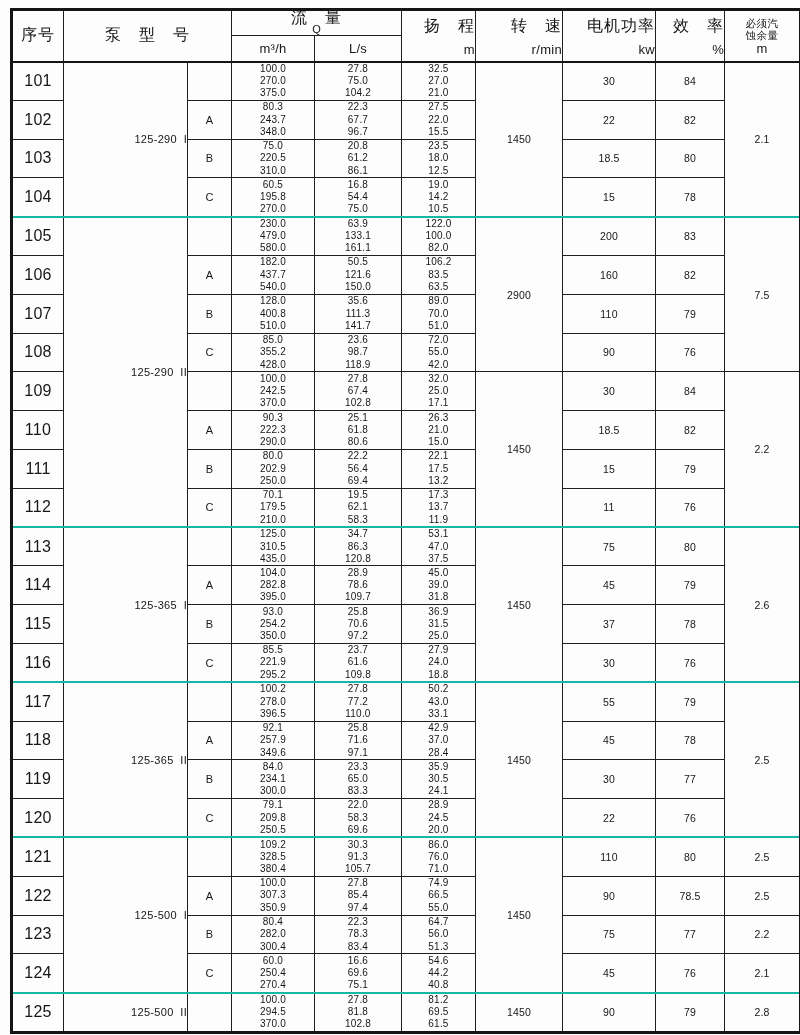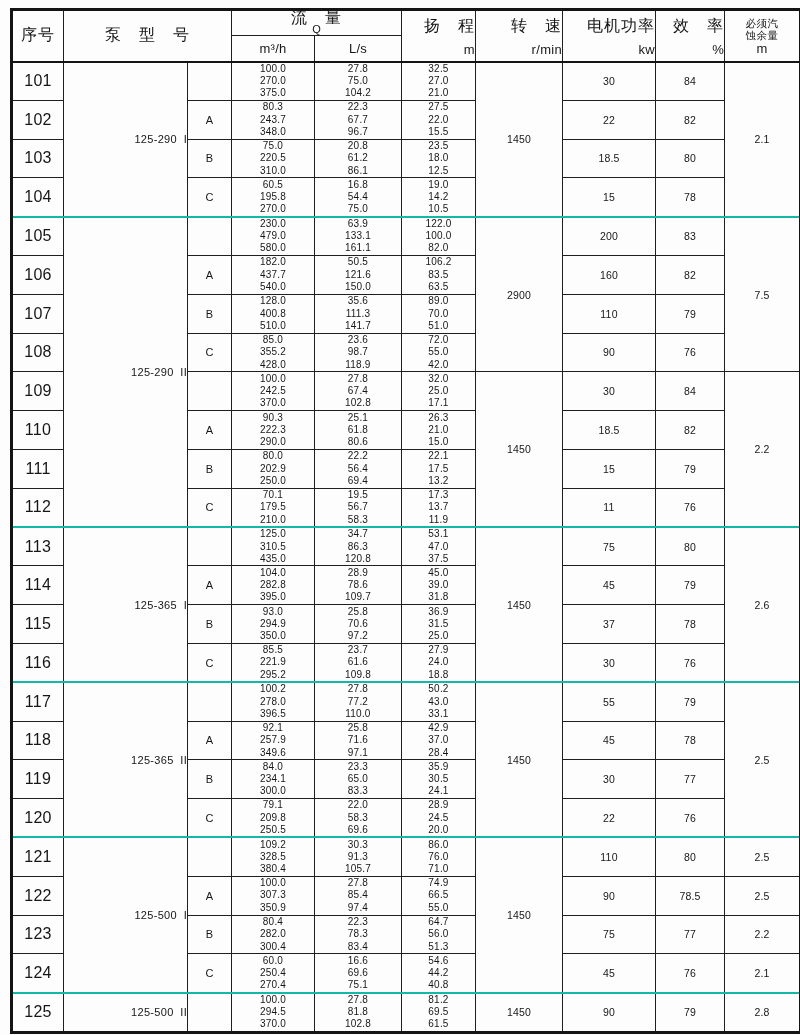--- a/index.html
+++ b/index.html
@@ -266,21 +266,21 @@
         <td class="mid">15</td>
         <td class="mid">79</td>
       </tr>
       <tr>
         <td class="serial">112</td>
         <td class="variant">C</td>
         <td class="num">70.1
 179.5
 210.0</td>
         <td class="num">19.5
-56.7
+62.1
 58.3</td>
         <td class="num">17.3
 13.7
 11.9</td>
         <td class="mid">11</td>
         <td class="mid">76</td>
       </tr>
       <tr class="sec">
         <td class="serial">113</td>
         <td class="model" rowspan="4">125-365  I</td>
@@ -311,21 +311,21 @@
         <td class="num">45.0
 39.0
 31.8</td>
         <td class="mid">45</td>
         <td class="mid">79</td>
       </tr>
       <tr>
         <td class="serial">115</td>
         <td class="variant">B</td>
         <td class="num">93.0
-294.9
+254.2
 350.0</td>
         <td class="num">25.8
 70.6
 97.2</td>
         <td class="num">36.9
 31.5
 25.0</td>
         <td class="mid">37</td>
         <td class="mid">78</td>
       </tr>

